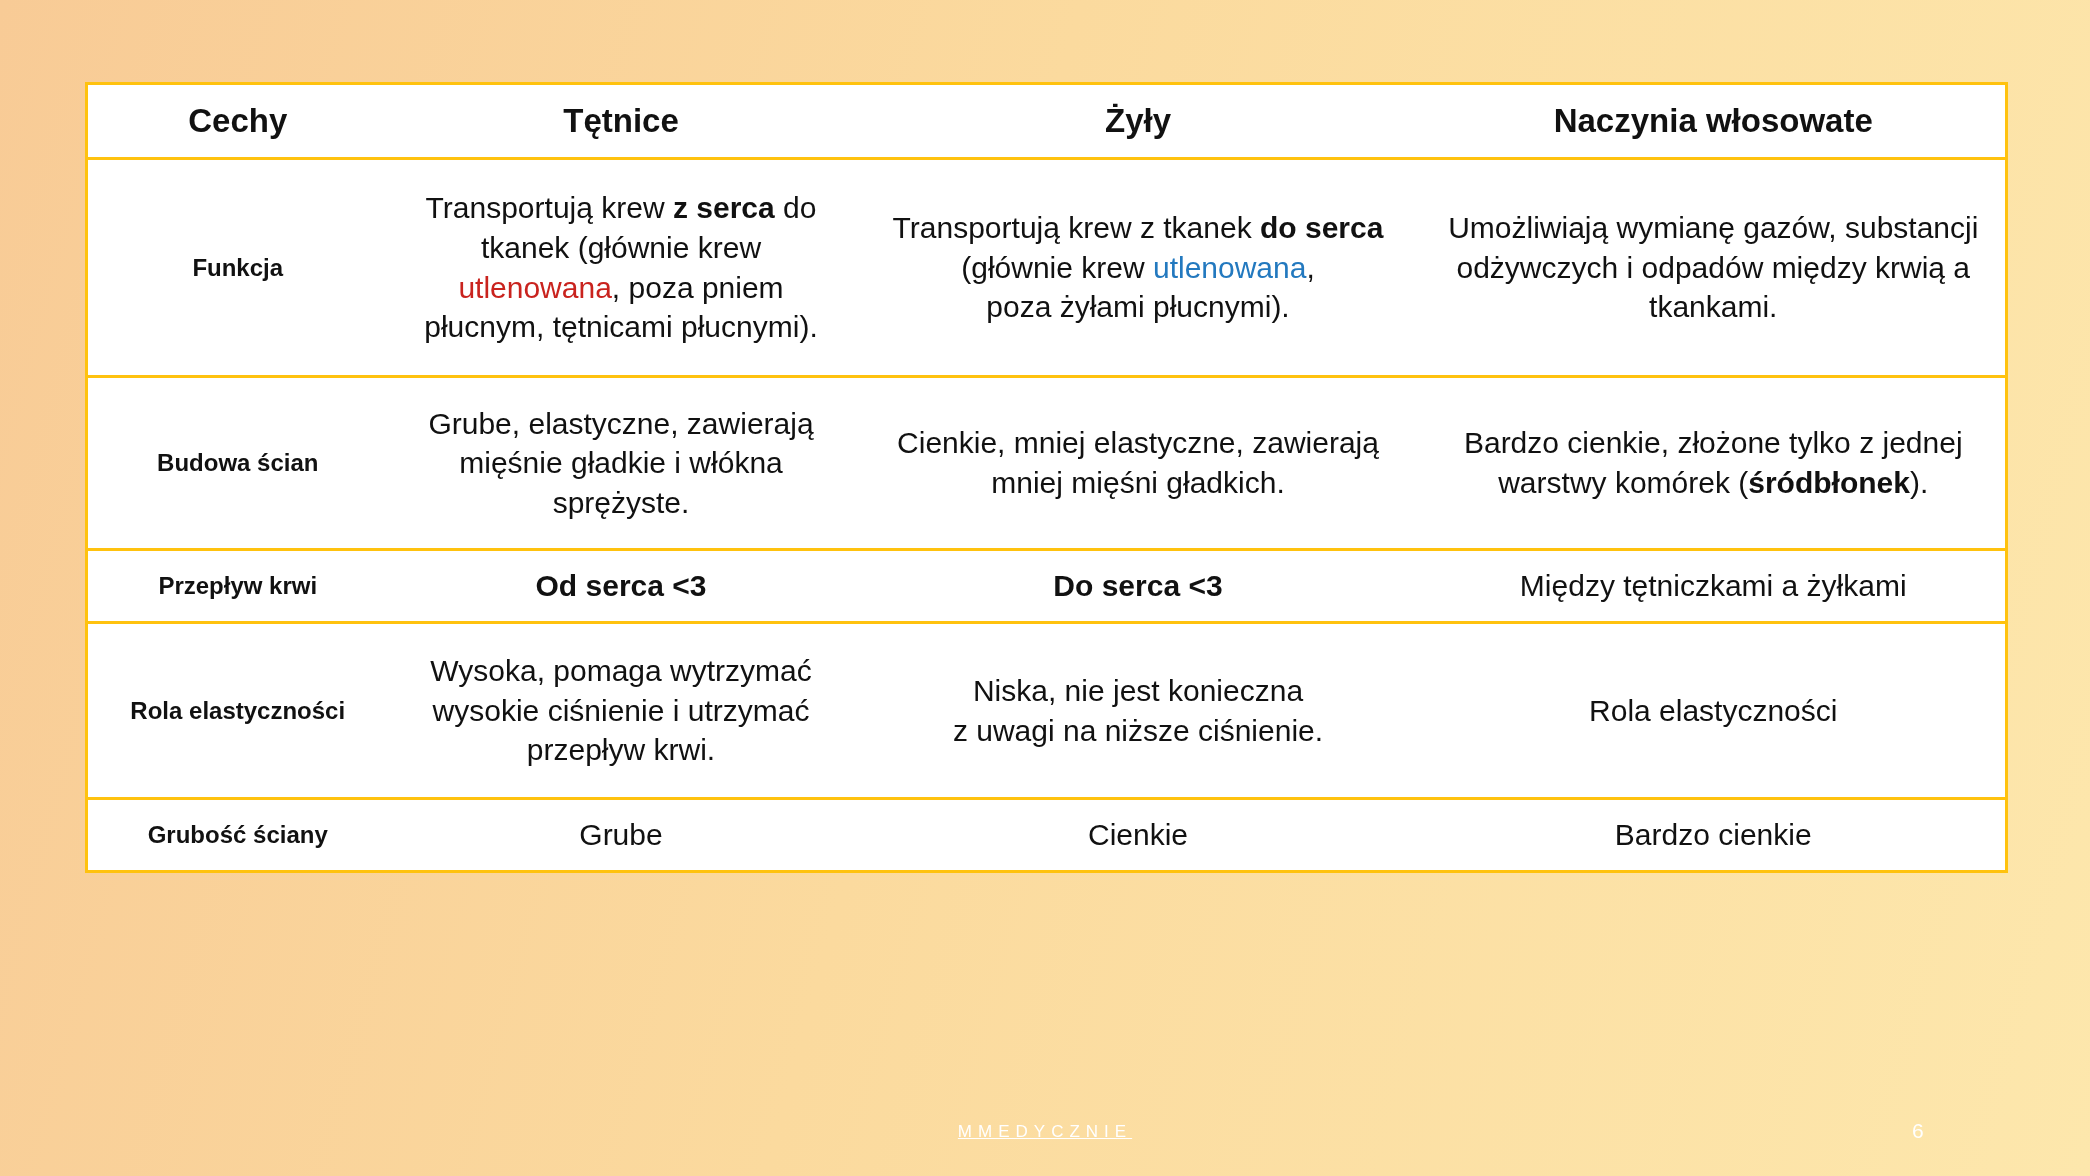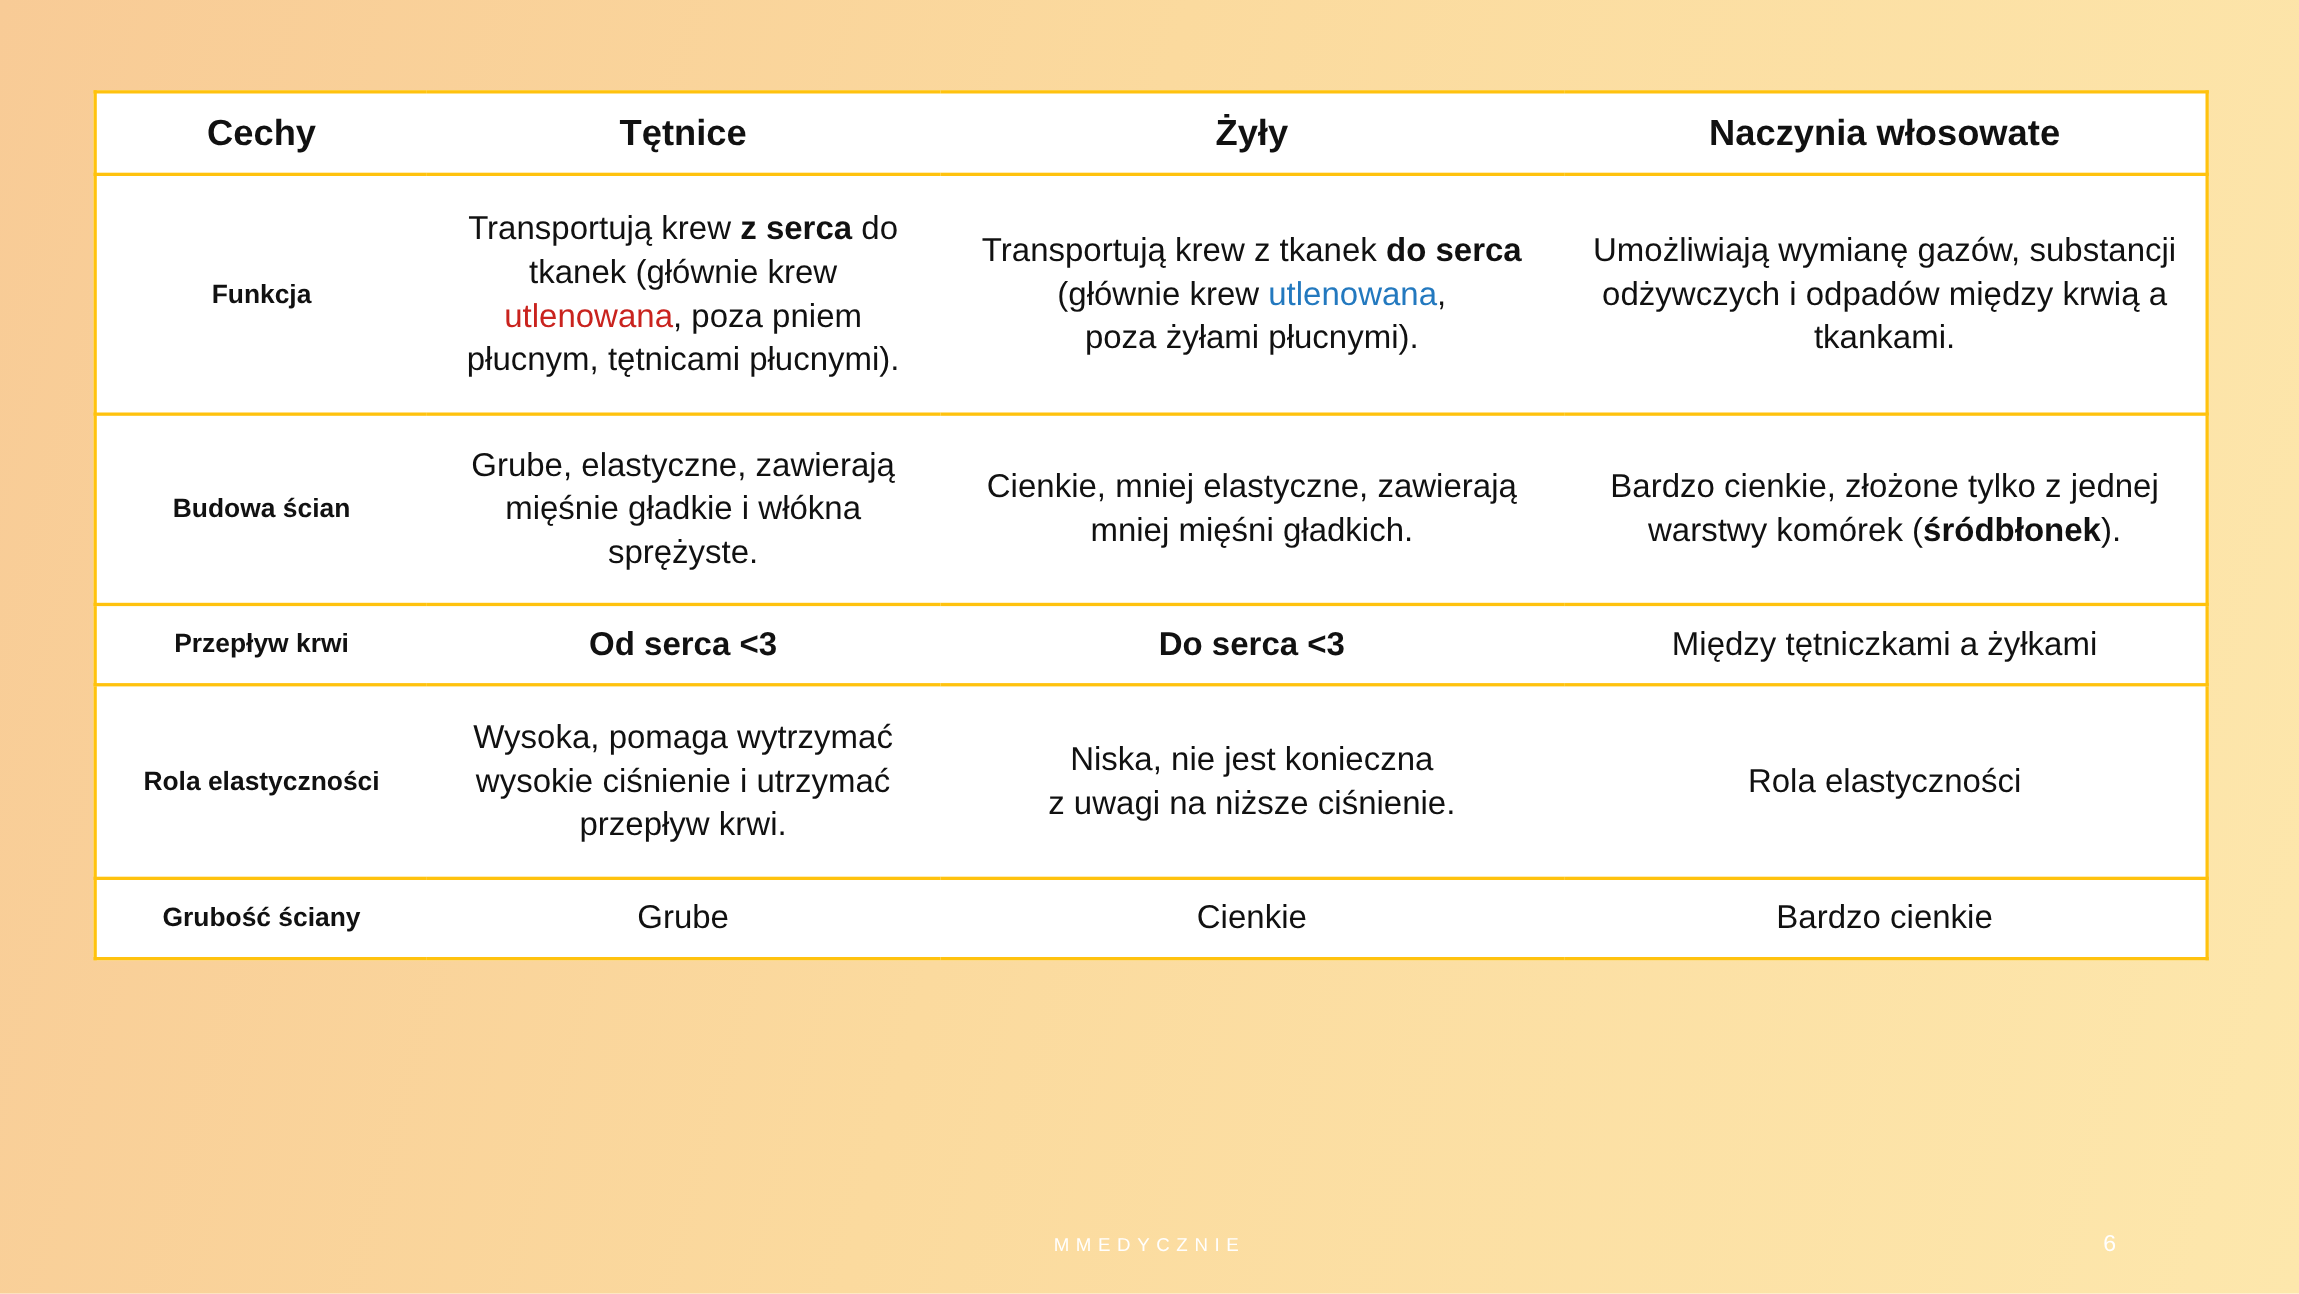--- a/index.html
+++ b/index.html
@@ -72,20 +72,21 @@
   .seg-blu{ color: var(--blue); }
   .footer-brand{
     position:absolute;
     left:0; right:0;
     top:1122px;
     text-align:center;
     color:#ffffff;
     font-size:17px;
     font-weight:400;
     letter-spacing:6px;
+    text-decoration:underline;
   }
   .footer-page{
     position:absolute;
     top:1119px;
     left:1912px;
     color:#ffffff;
     font-size:21px;
     font-weight:400;
   }
 </style>

